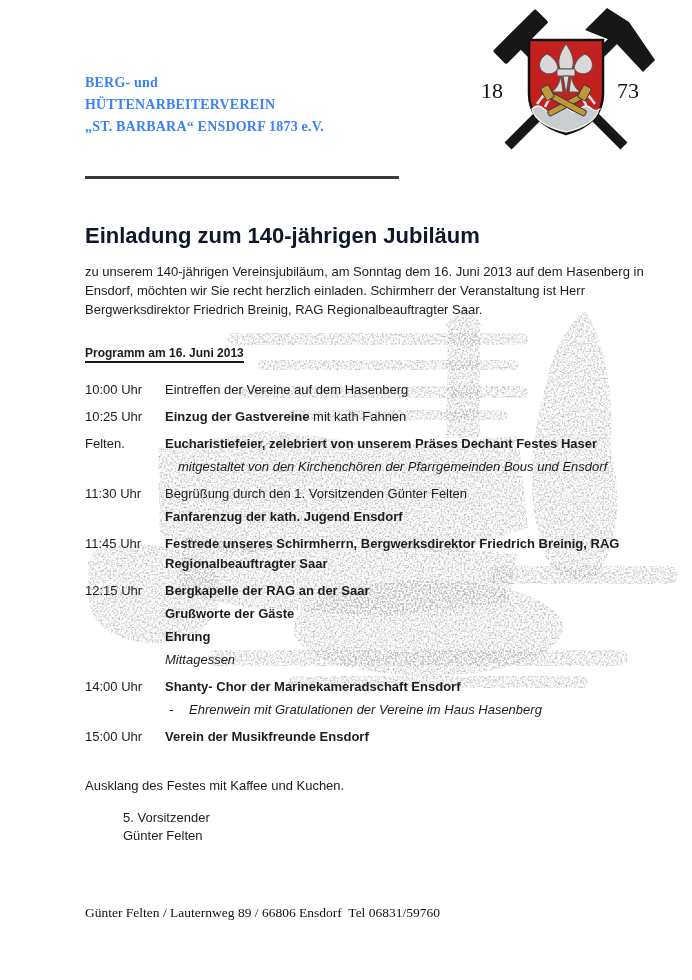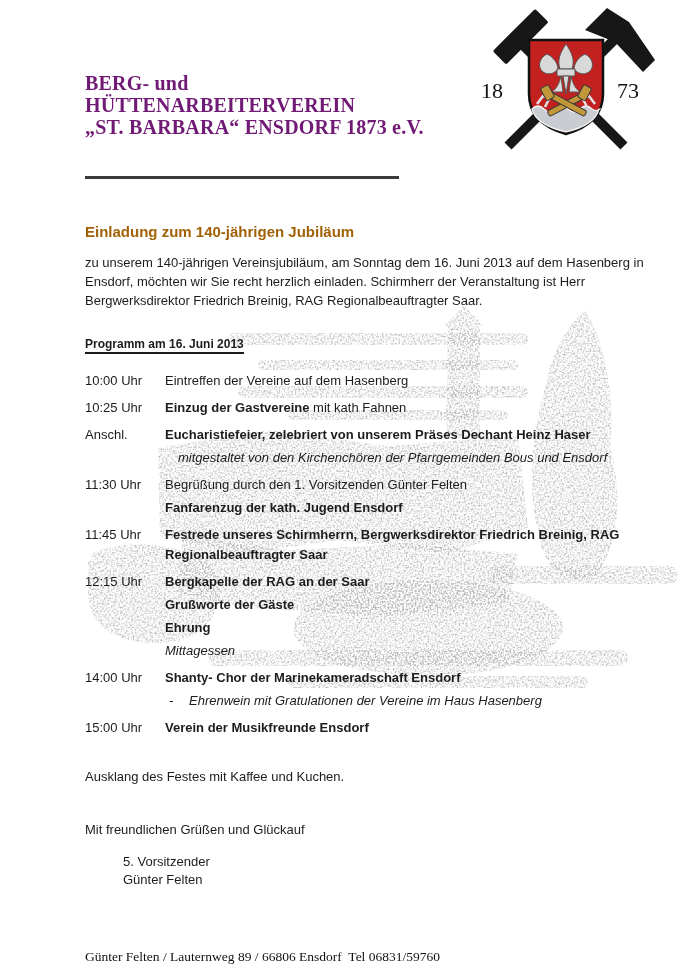--- a/index.html
+++ b/index.html
@@ -8,28 +8,28 @@
     font-family:"Liberation Sans",sans-serif;color:#1c1c1c;
     position:relative;overflow:hidden;
   }
   .watermark{position:absolute;left:88px;top:298px;z-index:0;pointer-events:none;}
   .doc{position:relative;z-index:1;padding:0 42px 0 85px;}
 
   
   .letterhead{position:relative;height:128px;padding-top:38px;}
   .orgname{
     font-family:"Liberation Serif",serif;font-weight:bold;
-    font-size:20px;line-height:22px;letter-spacing:.2px;color:#701a75;
+    font-size:14px;line-height:22px;letter-spacing:.2px;color:#3b82f6;
     padding-top:34px;
   }
   .crest{position:absolute;top:0;right:-5px;width:178px;height:152px;}
   .rule{width:314px;height:3px;background:#3a3a3a;margin-top:10px;}
 
   
-  .title{font-size:15px;font-weight:bold;color:#a16207;margin-top:44px;}
+  .title{font-size:22px;font-weight:bold;color:#0f172a;margin-top:44px;}
   .salutation{font-size:13px;margin-top:20px;}
   .intro{font-size:13px;line-height:19px;margin-top:13px;width:578px;}
 
   
   .program-heading{margin-top:27px;font-size:12px;font-weight:bold;}
   .program-heading span{display:inline-block;border-bottom:2px solid #1a1a1a;padding-bottom:1px;}
   .program{margin-top:17px;font-size:13px;}
   .prow{display:flex;margin-bottom:4px;}
   .ptime{width:80px;flex:0 0 80px;line-height:20px;}
   .pdesc{width:512px;flex:0 0 512px;}
@@ -162,23 +162,23 @@
     </div>
 
     <div class="prow">
       <div class="ptime">10:25 Uhr</div>
       <div class="pdesc">
         <div class="pline"><span class="b">Einzug der Gastvereine</span><span> mit kath Fahnen</span></div>
       </div>
     </div>
 
     <div class="prow">
-      <div class="ptime">Anschl.</div>
-      <div class="pdesc">
-        <div class="pline b">Eucharistiefeier, zelebriert von unserem Präses Dechant Heinz Haser</div>
+      <div class="ptime">Felten.</div>
+      <div class="pdesc">
+        <div class="pline b">Eucharistiefeier, zelebriert von unserem Präses Dechant Festes Haser</div>
         <div class="pline i indent">mitgestaltet von den Kirchenchören der Pfarrgemeinden Bous und Ensdorf</div>
       </div>
     </div>
 
     <div class="prow">
       <div class="ptime">11:30 Uhr</div>
       <div class="pdesc">
         <div class="pline">Begrüßung durch den 1. Vorsitzenden Günter Felten</div>
         <div class="pline b">Fanfarenzug der kath. Jugend Ensdorf</div>
       </div>
@@ -213,21 +213,20 @@
       <div class="ptime">15:00 Uhr</div>
       <div class="pdesc">
         <div class="pline b">Verein der Musikfreunde Ensdorf</div>
       </div>
     </div>
 
   </div>
 
   <div class="closing">Ausklang des Festes mit Kaffee und Kuchen.</div>
 
-  <div class="regards">Mit freundlichen Grüßen und Glückauf</div>
 
   <div class="signature">
     <div>5. Vorsitzender</div>
     <div>Günter Felten</div>
   </div>
 
   <div class="footer">
     <div>Günter Felten / Lauternweg 89 / 66806 Ensdorf  Tel 06831/59760</div>
     
     

